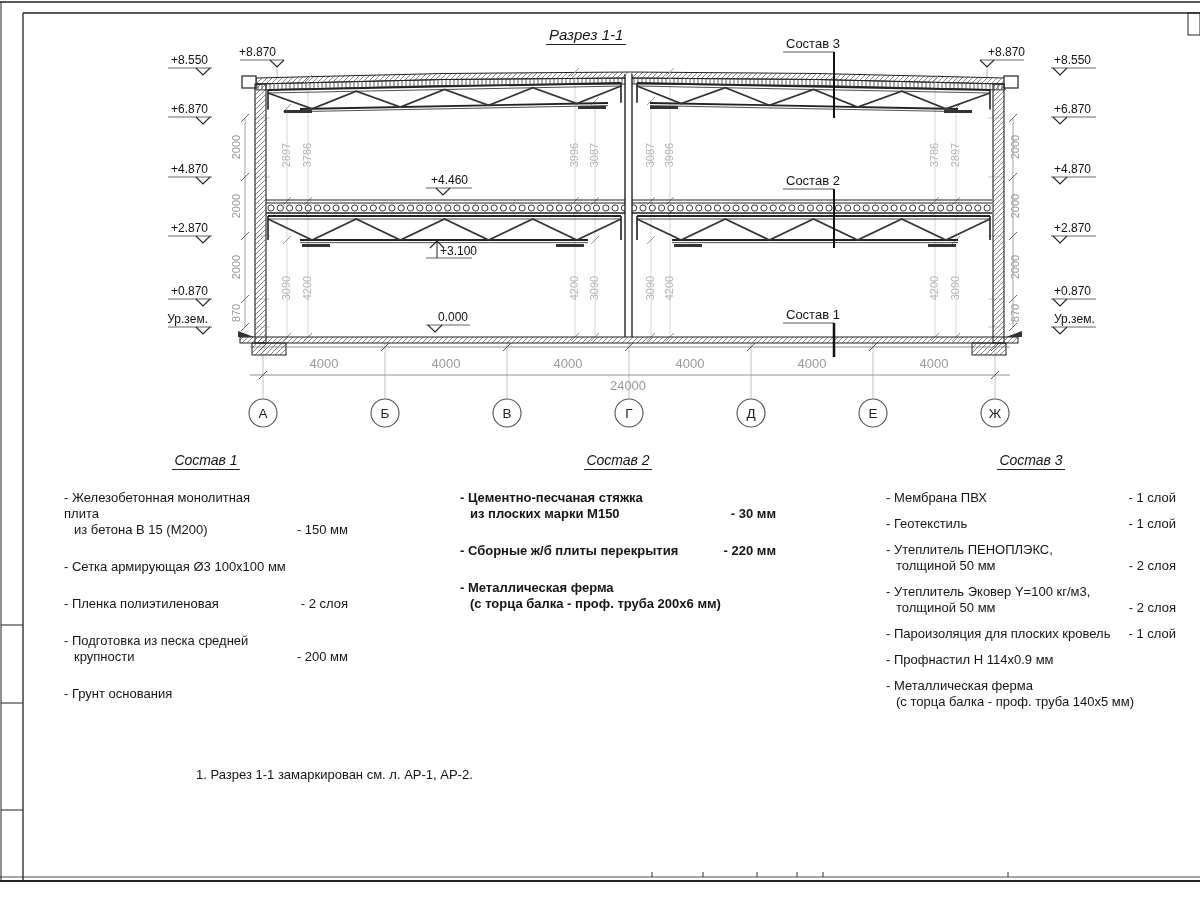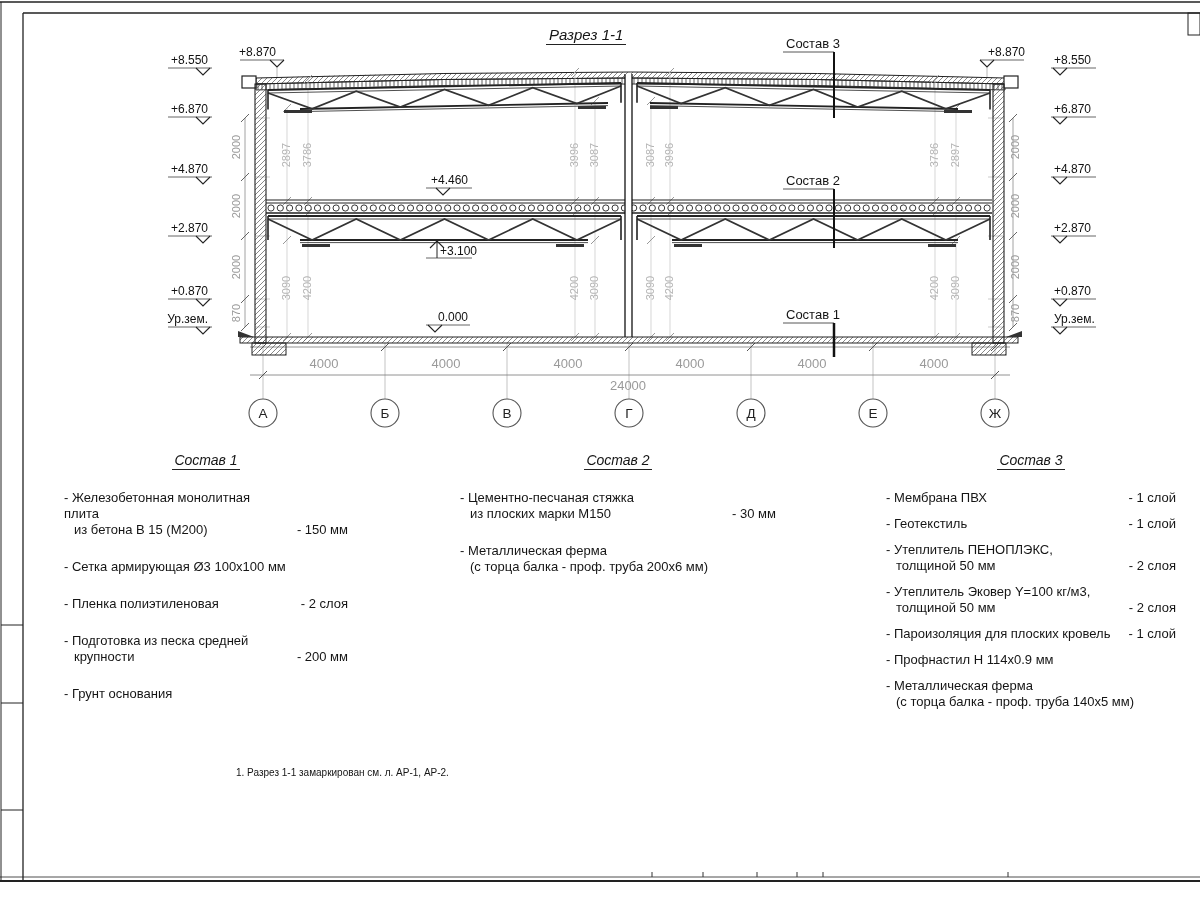--- a/index.html
+++ b/index.html
@@ -7,25 +7,25 @@
          font-family:"Liberation Sans",sans-serif;}
   #dwg{position:absolute;left:0;top:0;font-family:"Liberation Sans",sans-serif;}
   .htxt{position:absolute;color:#151515;}
   #title{left:546px;top:26px;width:170px;text-align:left;font-style:italic;font-size:15px;}
   #title span{border-bottom:1px solid #222;padding:0 3px 1px;}
   .mcol{position:absolute;font-size:13px;line-height:16px;color:#151515;}
   .mtitle{text-align:center;margin-bottom:22px;font-style:italic;font-size:14px;}
   .mtitle span{border-bottom:1px solid #222;padding:0 2px 1px;}
   .mi{display:flex;justify-content:space-between;align-items:flex-end;}
   .c1 .mi{margin-bottom:21px;gap:23px;}
-  .c2 .mi{margin-bottom:21px;}
+  .c2 .mi{margin-bottom:21px;font-weight:bold;}
   .c3 .mi{margin-bottom:10px;}
   .ind{padding-left:10px;}
   .mval{white-space:nowrap;padding-left:6px;}
-  #note{left:196px;top:767px;font-size:10px;margin-left:40px;}
+  #note{left:196px;top:767px;font-size:13px;}
 </style>
 </head>
 <body>
 
 <div id="sheet">
 
   <svg id="dwg" width="1200" height="900" viewBox="0 0 1200 900">
     <defs>
       <pattern id="ht" width="5" height="5" patternUnits="userSpaceOnUse">
         <path d="M0,5 L5,0" stroke="#555" stroke-width="0.7" fill="none"></path>
@@ -446,20 +446,26 @@
     <div class="mtitle"><span>Состав 2</span></div>
     <div class="mi">
       <div>
           <div>- Цементно-песчаная стяжка</div>
           <div class="ind">из плоских марки М150</div>
         </div>
       <div class="mval">- 30 мм</div>
     </div>
     <div class="mi">
       <div>
+          <div>- Сборные ж/б плиты перекрытия</div>
+        </div>
+      <div class="mval">- 220 мм</div>
+    </div>
+    <div class="mi">
+      <div>
           <div>- Металлическая ферма</div>
           <div class="ind">(с торца балка - проф. труба 200х6 мм)</div>
         </div>
       <div class="mval"></div>
     </div>
   </div>
 
   <div class="mcol c3" style="left:886px;top:452px;width:290px;">
     <div class="mtitle"><span>Состав 3</span></div>
     <div class="mi">

